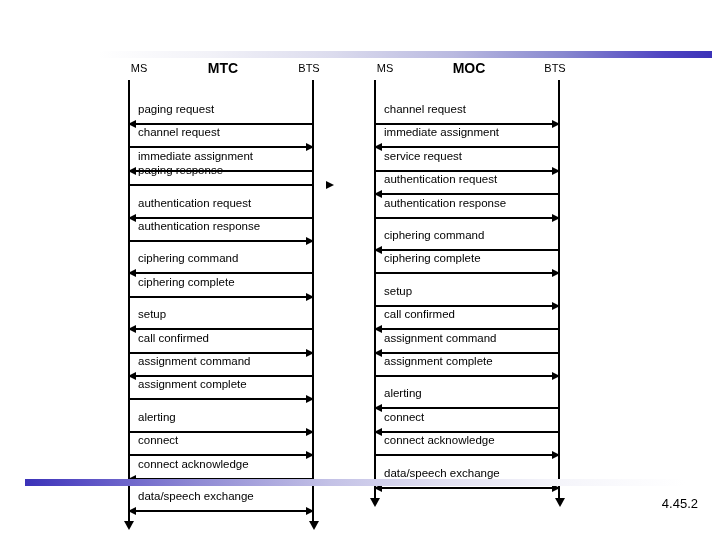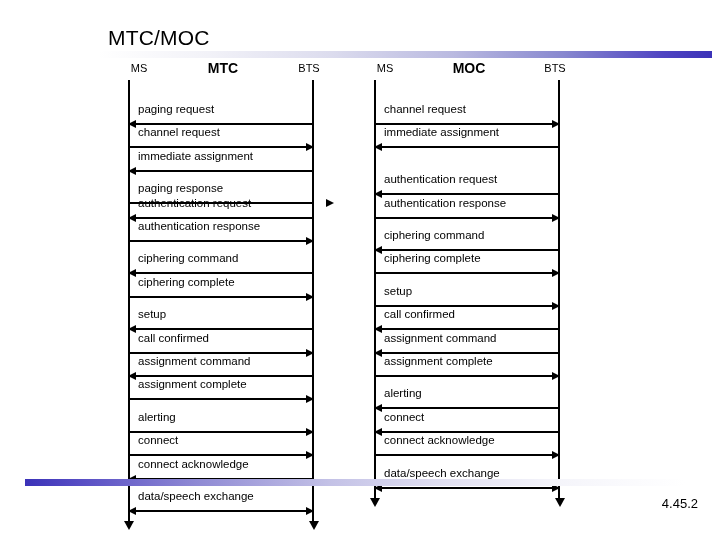--- a/index.html
+++ b/index.html
@@ -130,21 +130,20 @@
     border-right: 5px solid transparent;
     border-top: 9px solid #000000;
     transform: translateX(-50%);
   }
 </style>
 </head>
 <body>
 
 <div class="slide">
 
-  <div class="slide-title">MTC/MOC</div>
 
   <div class="bar bar-top"></div>
 
   <div id="diagram-container">
       <div class="diagram diagram-mtc" style="left: 128px; width: 186px;">
         <div class="hdr">
           <span style="left: 11px;">MS</span>
           <span class="hdr-center" style="left: 95px;">MTC</span>
           <span style="left: 181px;">BTS</span>
         </div>
@@ -159,21 +158,21 @@
           <div class="row" style="top: 45.4px; width: 186px;">
             <div class="row-label">channel request</div>
             <div class="arrow-line" style="width: 183px;"></div>
             <div class="head head-right" style="right: 0px;"></div>
           </div>
           <div class="row" style="top: 68.8px; width: 186px;">
             <div class="row-label">immediate assignment</div>
             <div class="arrow-line" style="width: 183px;"></div>
             <div class="head head-left" style="left: 0px;"></div>
           </div>
-          <div class="row" style="top: 101px; width: 206px;">
+          <div class="row" style="top: 83px; width: 206px;">
             <div class="row-label">paging response</div>
             <div class="arrow-line" style="width: 183px;"></div>
             <div class="head head-right" style="right: 0px;"></div>
           </div>
           <div class="row" style="top: 115.6px; width: 186px;">
             <div class="row-label">authentication request</div>
             <div class="arrow-line" style="width: 183px;"></div>
             <div class="head head-left" style="left: 0px;"></div>
           </div>
           <div class="row" style="top: 139px; width: 186px;">
@@ -248,20 +247,25 @@
           <div class="row" style="top: 22px; width: 186px;">
             <div class="row-label">channel request</div>
             <div class="arrow-line" style="width: 183px;"></div>
             <div class="head head-right" style="right: 0px;"></div>
           </div>
           <div class="row" style="top: 45.4px; width: 186px;">
             <div class="row-label">immediate assignment</div>
             <div class="arrow-line" style="width: 183px;"></div>
             <div class="head head-left" style="left: 0px;"></div>
           </div>
+          <div class="row" style="top: 68.8px; width: 186px;">
+            <div class="row-label">service request</div>
+            <div class="arrow-line" style="width: 183px;"></div>
+            <div class="head head-right" style="right: 0px;"></div>
+          </div>
           <div class="row" style="top: 92.2px; width: 186px;">
             <div class="row-label">authentication request</div>
             <div class="arrow-line" style="width: 183px;"></div>
             <div class="head head-left" style="left: 0px;"></div>
           </div>
           <div class="row" style="top: 115.6px; width: 186px;">
             <div class="row-label">authentication response</div>
             <div class="arrow-line" style="width: 183px;"></div>
             <div class="head head-right" style="right: 0px;"></div>
           </div>

